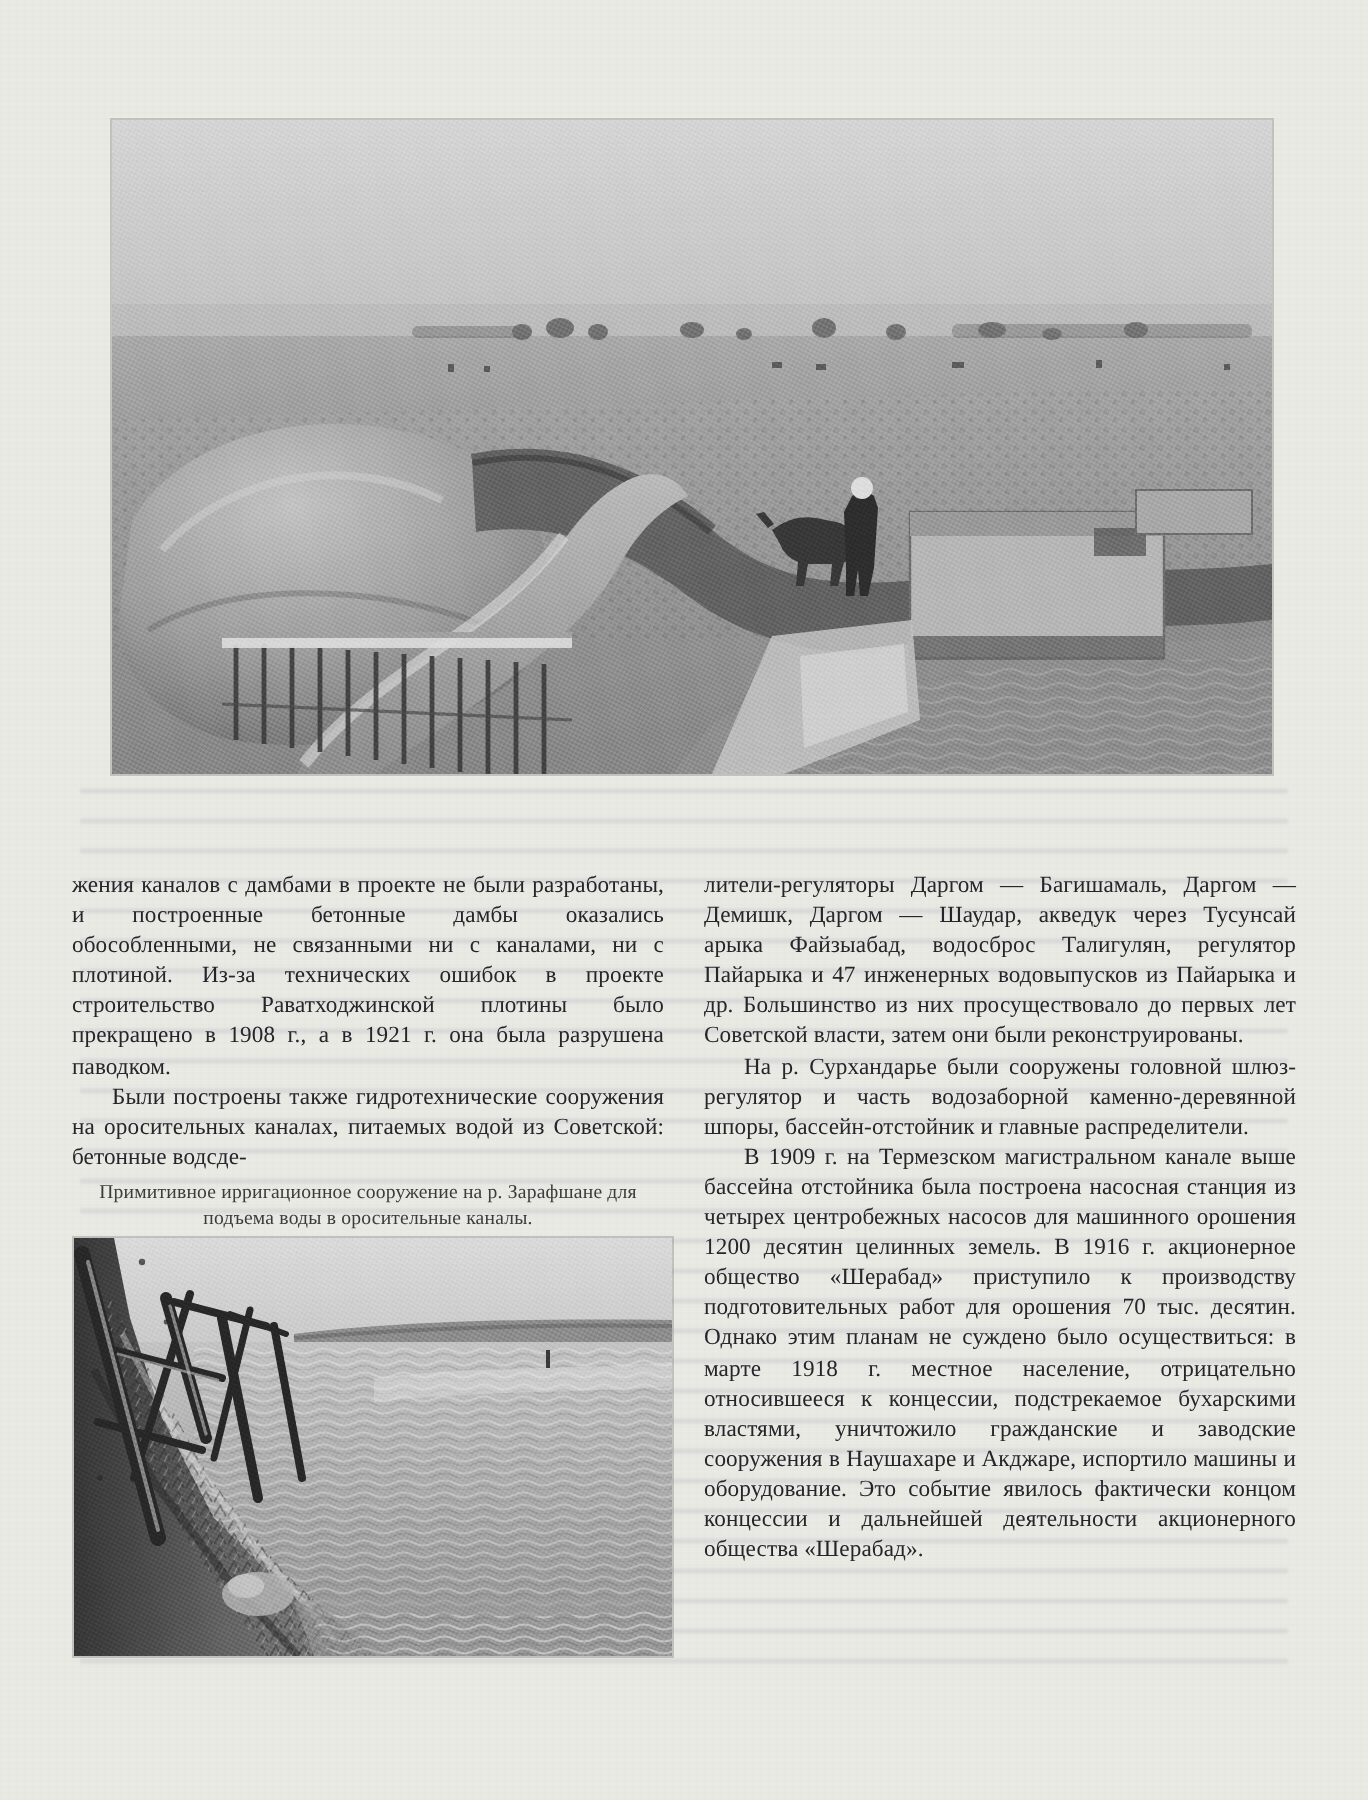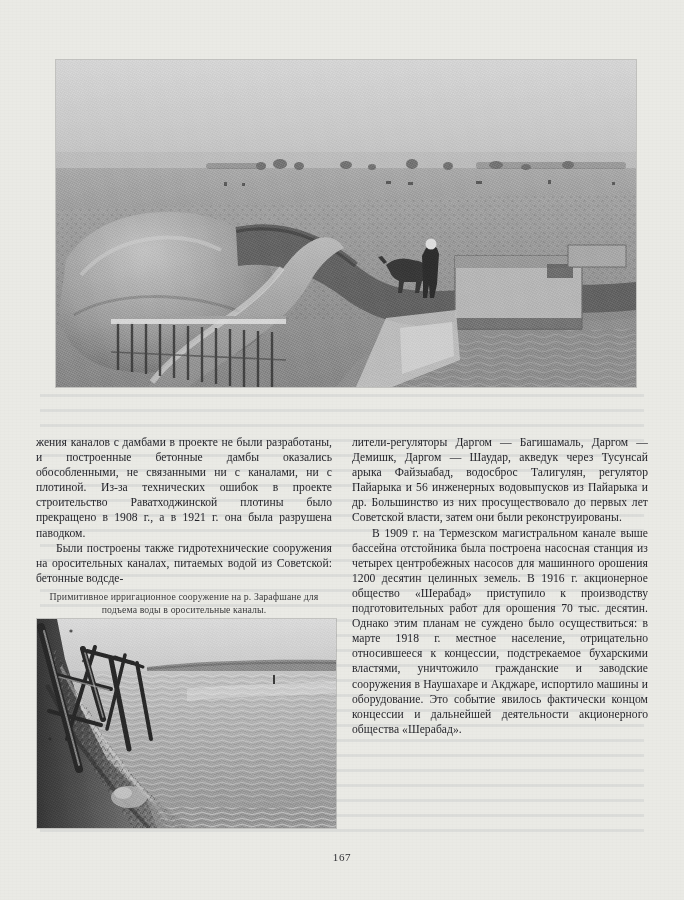--- a/index.html
+++ b/index.html
@@ -299,21 +299,22 @@
   <div id="columns">
 
     <div class="col" id="col-left">
       <p>жения каналов с дамбами в проекте не были разработаны, и построенные бетонные дамбы оказались обособленными, не связанными ни с каналами, ни с плотиной. Из-за технических ошибок в проекте строительство Раватходжинской плотины было прекращено в 1908 г., а в 1921 г. она была разрушена паводком.</p>
       <p class="indent">Были построены также гидротехнические сооружения на оросительных каналах, питаемых водой из Советской: бетонные водсде-</p>
 
       <div class="caption-fig">Примитивное ирригационное сооружение на р. Зарафшане для подъема воды в оросительные каналы.</div>
     </div>
 
     <div class="col" id="col-right">
-      <p>лители-регуляторы Даргом — Багишамаль, Даргом — Демишк, Даргом — Шаудар, акведук через Тусунсай арыка Файзыабад, водосброс Талигулян, регулятор Пайарыка и 56 инженерных водовыпусков из Пайарыка и др. Большинство из них просуществовало до первых лет Советской власти, затем они были реконструированы.</p>
+      <p>лители-регуляторы Даргом — Багишамаль, Даргом — Демишк, Даргом — Шаудар, акведук через Тусунсай арыка Файзыабад, водосброс Талигулян, регулятор Пайарыка и 47 инженерных водовыпусков из Пайарыка и др. Большинство из них просуществовало до первых лет Советской власти, затем они были реконструированы.</p>
+      <p class="indent">На р. Сурхандарье были сооружены головной шлюз-регулятор и часть водозаборной каменно-деревянной шпоры, бассейн-отстойник и главные распределители.</p>
       <p class="indent">В 1909 г. на Термезском магистральном канале выше бассейна отстойника была построена насосная станция из четырех центробежных насосов для машинного орошения 1200 десятин целинных земель. В 1916 г. акционерное общество «Шерабад» приступило к производству подготовительных работ для орошения 70 тыс. десятин. Однако этим планам не суждено было осуществиться: в марте 1918 г. местное население, отрицательно относившееся к концессии, подстрекаемое бухарскими властями, уничтожило гражданские и заводские сооружения в Наушахаре и Акджаре, испортило машины и оборудование. Это событие явилось фактически концом концессии и дальнейшей деятельности акционерного общества «Шерабад».</p>
     </div>
   </div>
 
   <div class="photo" id="photo-irrigation-device">
     <svg class="layer" viewBox="0 0 299 209" preserveAspectRatio="none">
       <defs>
         <linearGradient id="riverSky" x1="0" y1="0" x2="0" y2="1">
           <stop offset="0%" stop-color="#d9d9d6"></stop>
           <stop offset="100%" stop-color="#cacac7"></stop>
@@ -383,16 +384,15 @@
 
       <g fill="#2b2b25" opacity="0.75">
         <circle cx="34" cy="12" r="1.6"></circle>
         <circle cx="46" cy="42" r="1.2"></circle>
         <circle cx="13" cy="120" r="1.4"></circle>
       </g>
     </svg>
     <div class="noise"></div>
   </div>
 
-  <div id="page-number">167</div>
 
   <div class="grain"></div>
 </div>
 
 </body></html>

